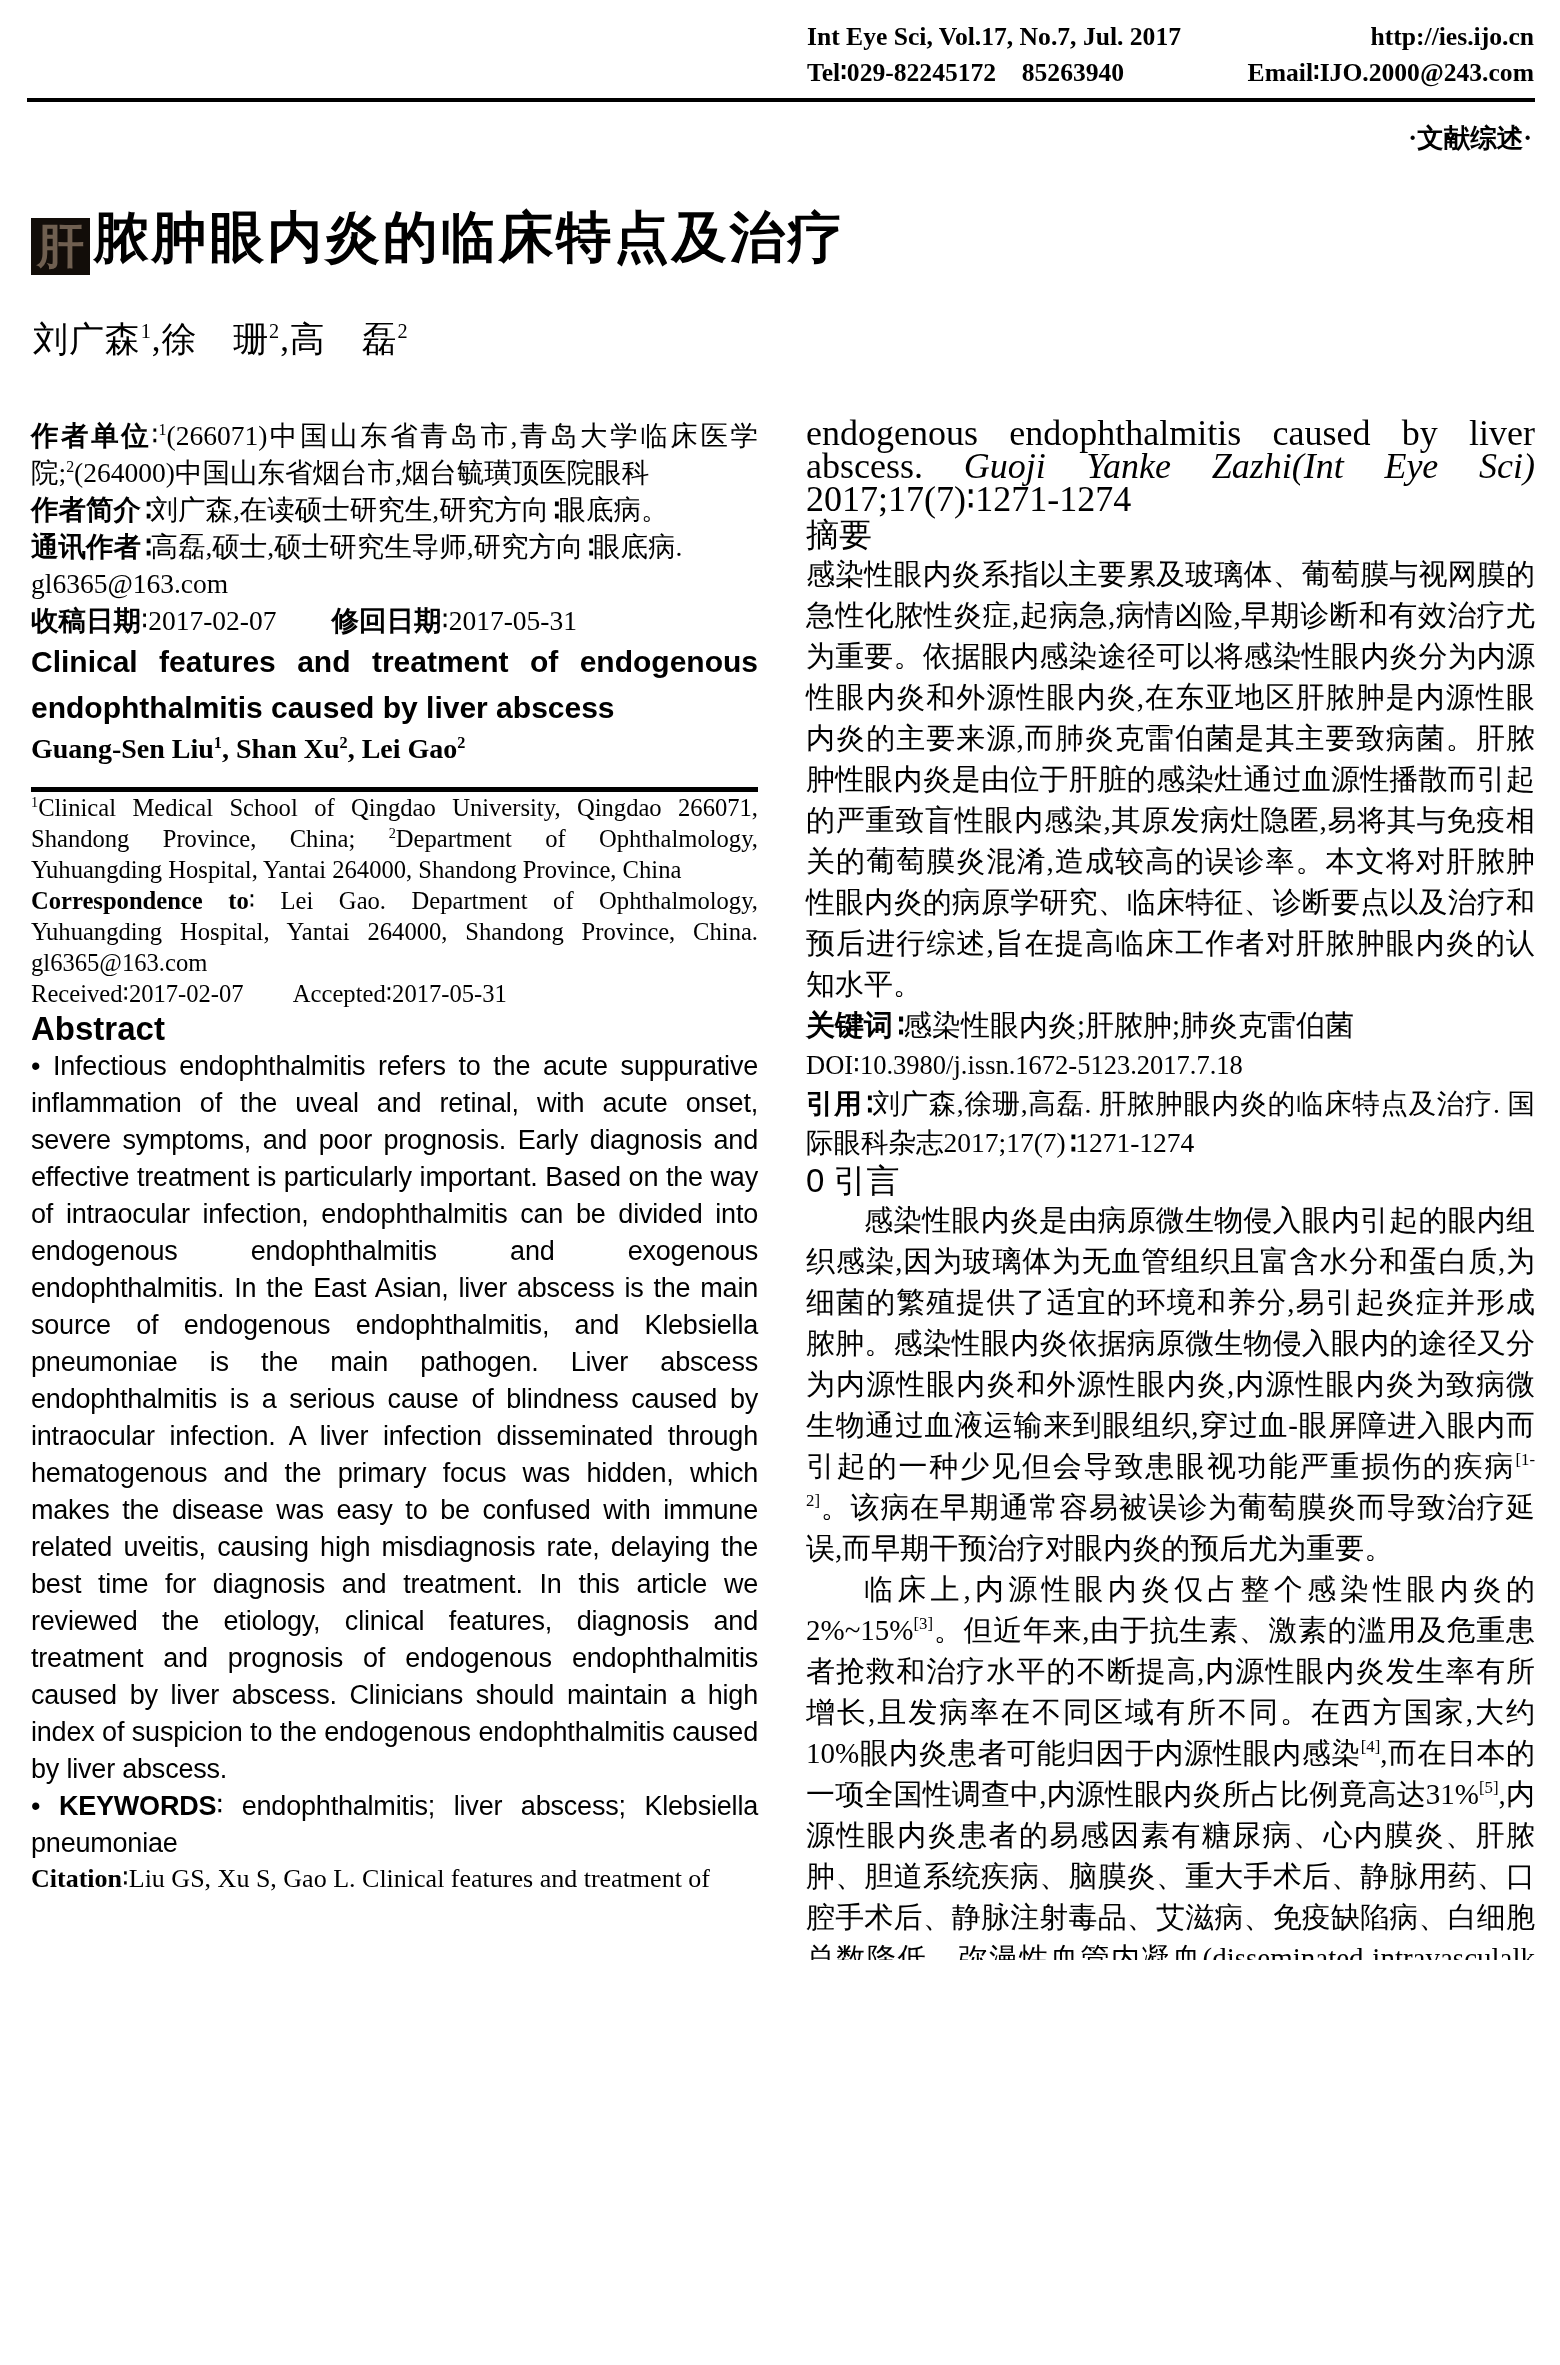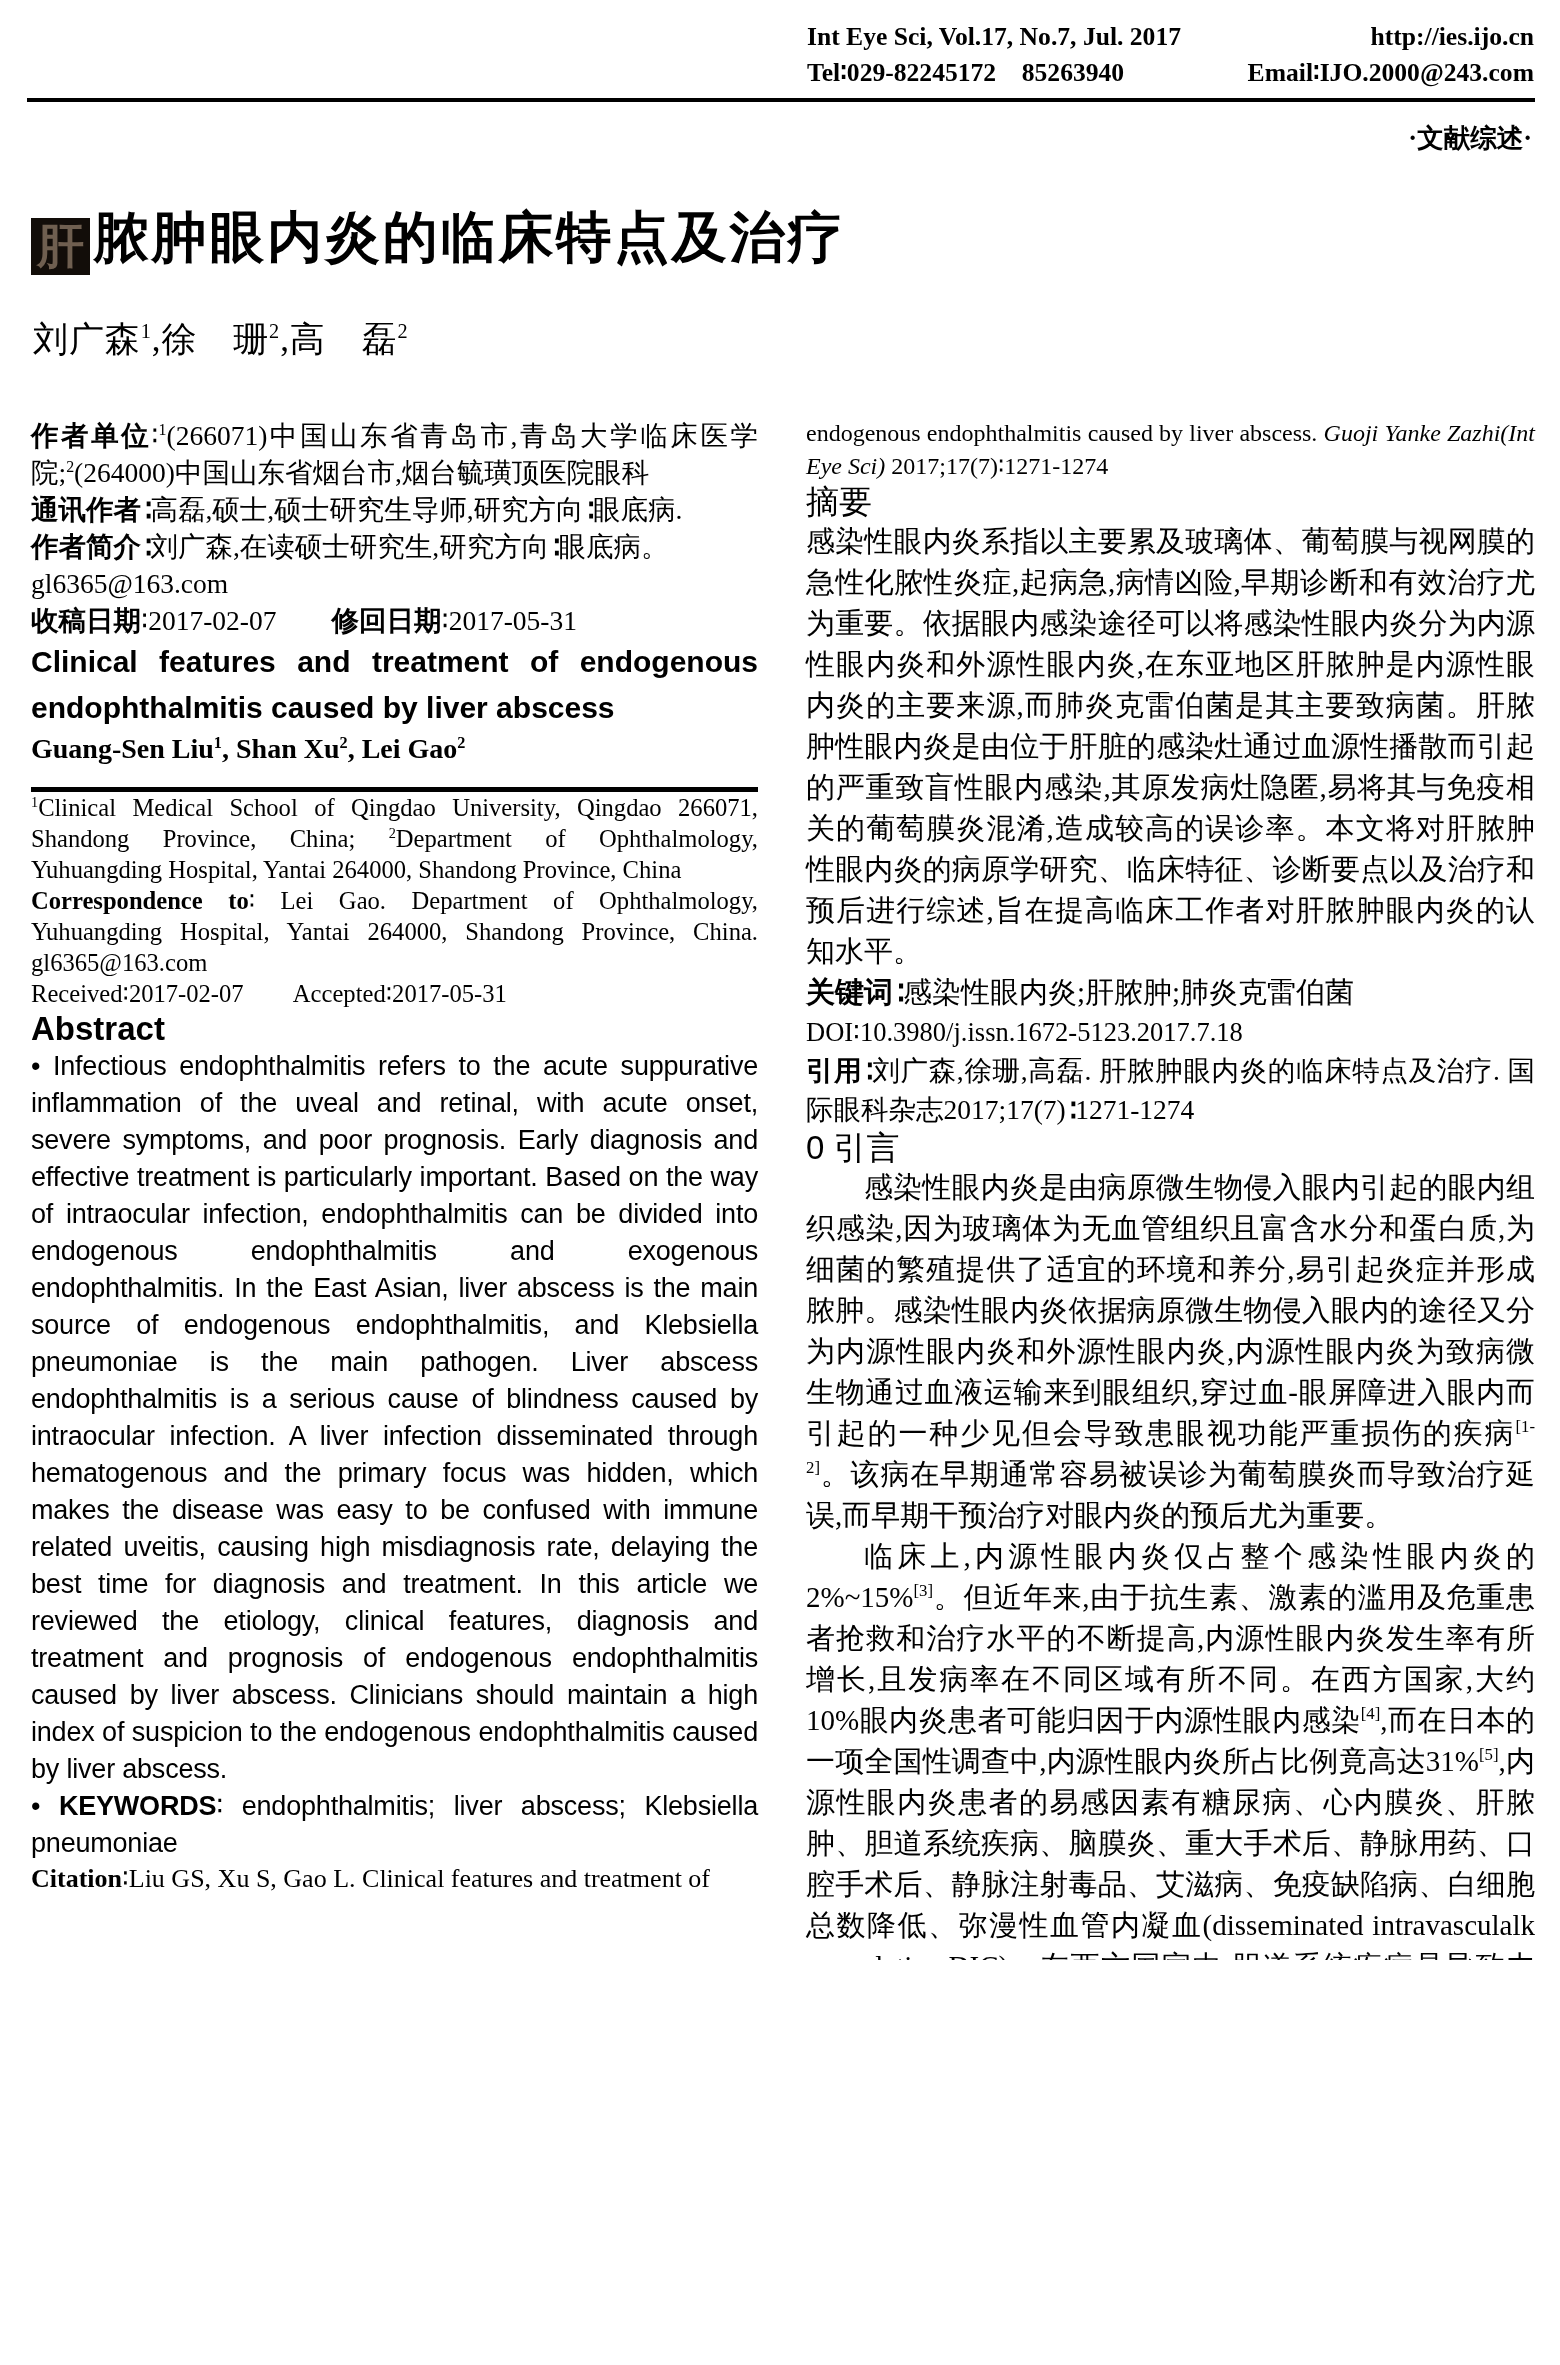--- a/index.html
+++ b/index.html
@@ -73,21 +73,21 @@
   .abs, .kw {
     margin-top:4.7px;
     font-family:"Liberation Sans","DejaVu Sans",sans-serif;
     font-size:27px; line-height:37px; letter-spacing:-0.2px;
     text-align:justify;
   }
   .kw { margin-top:0; }
   .cite-en { margin-top:27.5px; font-size:26px; line-height:33px; text-align:justify; }
 
   
-  .cite-cont { font-size:24px; line-height:33px; text-align:justify; }
+  .cite-cont { font-size:36px; line-height:33px; text-align:justify; }
   .abs-h-cn, .sec-h {
     font-family:"Liberation Sans","DejaVu Sans",sans-serif;
     font-weight:400; font-size:33px; line-height:38px;
   }
   .abs-h-cn { margin-top:28px; }
   .abs-cn { margin-top:7.6px; font-size:29px; line-height:41px; text-align:justify; }
   .kw-cn  { font-size:29px; line-height:41px; text-align:justify; }
   .doi    { font-size:26.5px; line-height:38px; }
   .cite-cn{ margin-top:24px; font-size:27.5px; line-height:39px; text-align:justify; }
   .sec-h  { margin-top:28px; }
@@ -115,22 +115,22 @@
   </div>
   <div class="rule-top"></div>
   <div class="category">·文献综述·</div>
 
   <div class="title-cn"><span class="drop">肝</span><span>脓肿眼内炎的临床特点及治疗</span></div>
   <div class="authors-cn"><span>刘广森</span><sup>1</sup><span>,徐　珊</span><sup>2</sup><span>,高　磊</span><sup>2</sup></div>
 
   <div class="colL">
     <div class="info">
       <p><span class="hb">作者单位</span><span>∶</span><sup>1</sup><span>(266071)中国山东省青岛市,青岛大学临床医学院;</span><sup>2</sup><span>(264000)中国山东省烟台市,烟台毓璜顶医院眼科</span></p>
+      <p><span class="hb">作者简介</span><span>∶刘广森,在读硕士研究生,研究方向∶眼底病。</span></p>
       <p><span class="hb">通讯作者</span><span>∶高磊,硕士,硕士研究生导师,研究方向∶眼底病.</span></p>
-      <p><span class="hb">作者简介</span><span>∶刘广森,在读硕士研究生,研究方向∶眼底病。</span></p>
       <p>gl6365@163.com</p>
       <p><span class="hb">收稿日期</span><span>∶2017-02-07</span><span>　　</span><span class="hb">修回日期</span><span>∶2017-05-31</span></p>
     </div>
     <p class="en-title">Clinical features and treatment of endogenous endophthalmitis caused by liver abscess</p>
     <p class="en-authors"><span>Guang-Sen Liu</span><sup>1</sup><span>, Shan Xu</span><sup>2</sup><span>, Lei Gao</span><sup>2</sup></p>
     <div class="rule2"></div>
     <div class="affil">
       <p><sup>1</sup><span>Clinical Medical School of Qingdao University, Qingdao 266071, Shandong Province, China; </span><sup>2</sup><span>Department of Ophthalmology, Yuhuangding Hospital, Yantai 264000, Shandong Province, China</span></p>
       <p><span class="b">Correspondence to</span><span>∶ Lei Gao. Department of Ophthalmology, Yuhuangding Hospital, Yantai 264000, Shandong Province, China. gl6365@163.com</span></p>
       <p>Received∶2017-02-07  Accepted∶2017-05-31</p>

